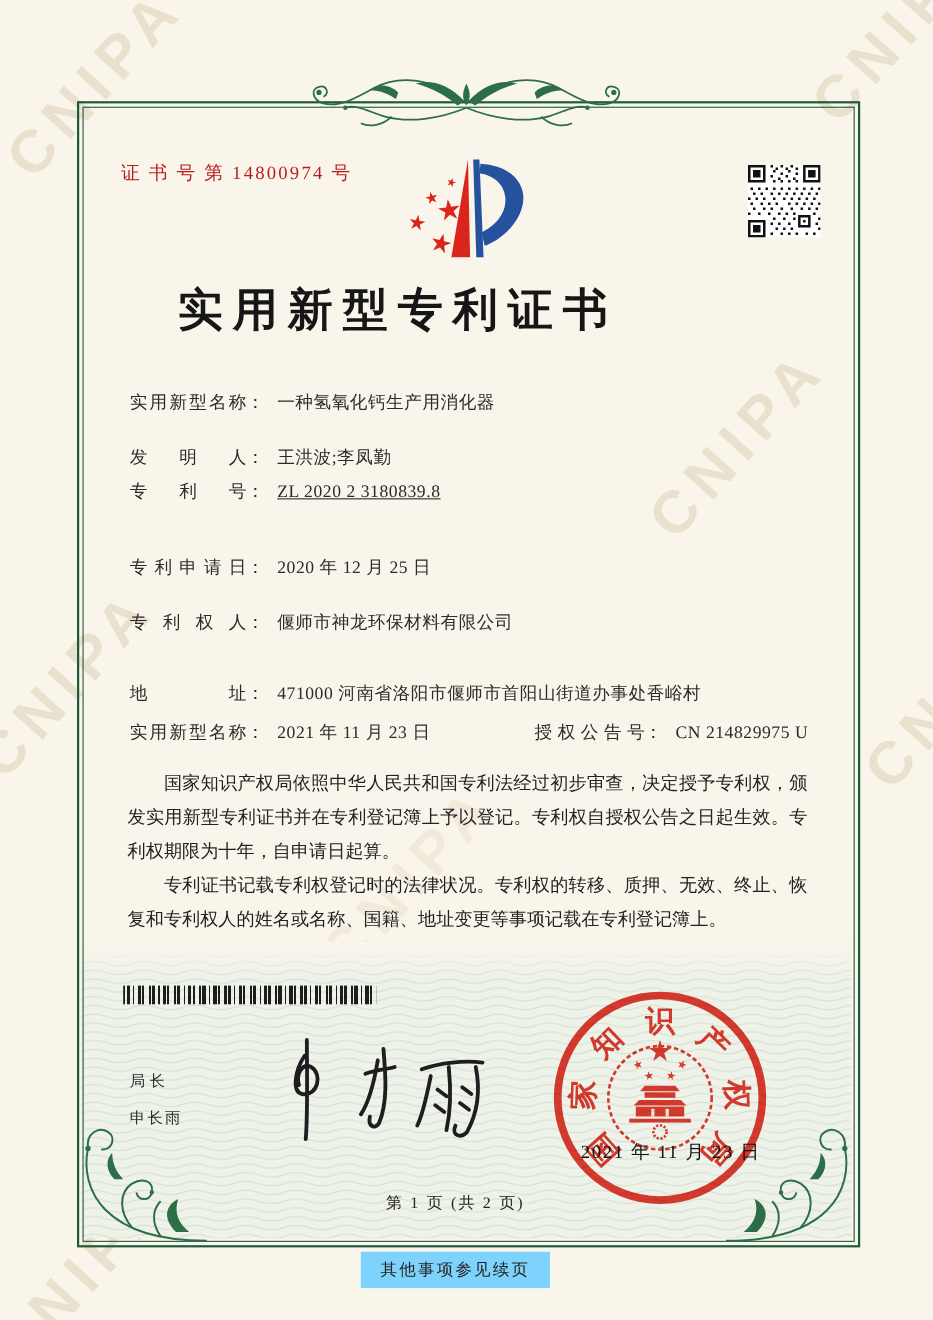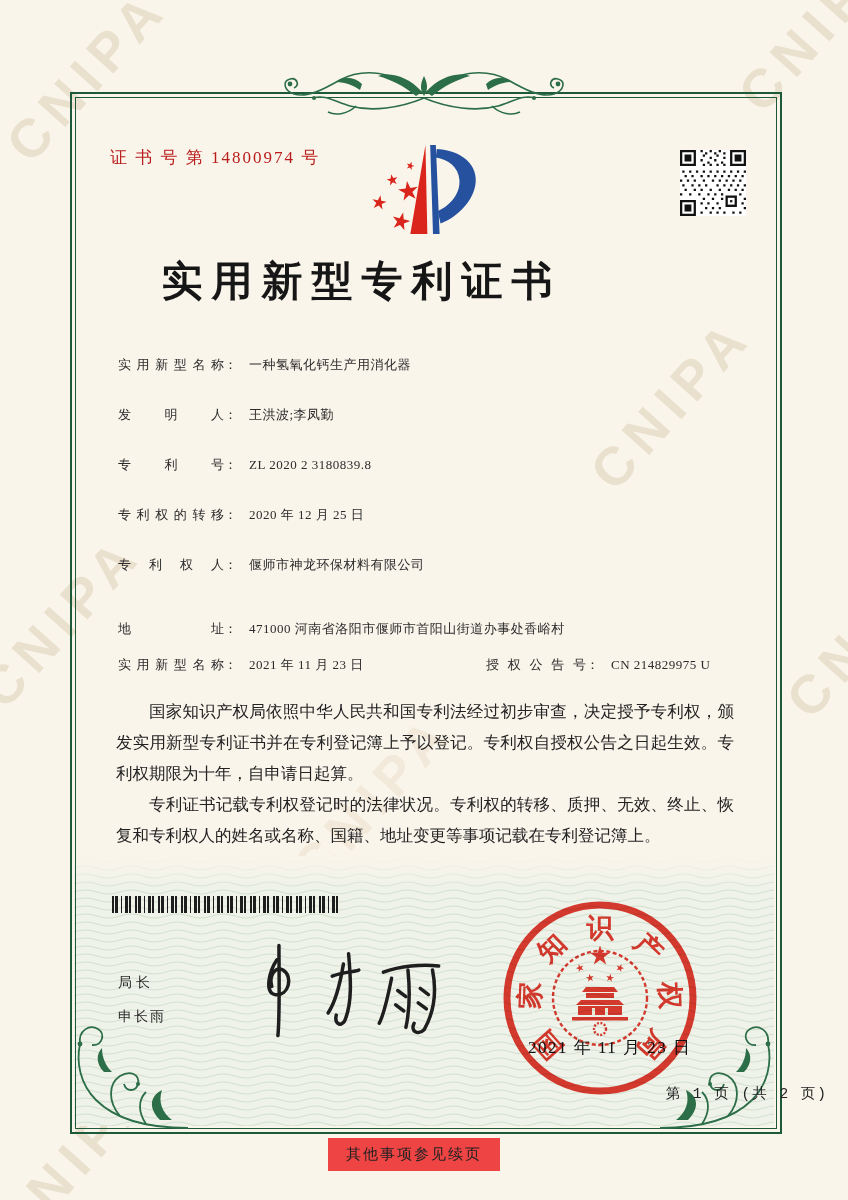--- a/index.html
+++ b/index.html
@@ -15,43 +15,43 @@
   .waves{position:absolute;left:74px;top:856px;}
   .ornament{position:absolute;}
   .orn-br{transform:scaleX(-1);}
   
   .certno{position:absolute;left:110px;top:146px;font-size:17px;letter-spacing:2px;color:#b91c1c;}
   .qr{position:absolute;left:680px;top:150px;}
   .logo{position:absolute;left:348px;top:128px;}
   .title{position:absolute;left:0;top:254px;width:723px;text-align:center;font-size:41px;
          font-weight:bold;letter-spacing:9px;color:#161616;}
   
-  .frow{position:absolute;left:118px;width:616px;height:26px;font-size:13px;white-space:nowrap;}
+  .frow{position:absolute;left:118px;width:616px;height:26px;font-size:16px;white-space:nowrap;}
   .flabel{display:inline-block;width:106px;text-align:justify;text-align-last:justify;vertical-align:bottom;}
   .fcolon{display:inline-block;}
   .fvalue{margin-left:12px;letter-spacing:0.5px;}
   .fpair2{position:absolute;left:328px;top:0;margin-left:40px;}
   .fpair2 .flabel{width:100px;}
   
   .bodytext{position:absolute;left:116px;top:696px;width:618px;font-size:16.5px;line-height:31px;
             text-align:justify;color:#222;}
   .bodytext p{margin:0;text-indent:2em;}
   
   .barcode{position:absolute;left:112px;top:896px;width:230px;height:17px;
     background:repeating-linear-gradient(90deg,#1d1d1d 0 2px,transparent 2px 3px,#1d1d1d 3px 6px,
     transparent 6px 9px,#1d1d1d 9px 10px,transparent 10px 13px,#1d1d1d 13px 16px,
     transparent 16px 17px,#1d1d1d 17px 19px,transparent 19px 23px);}
   .director-title{position:absolute;left:118px;top:974px;font-size:14px;letter-spacing:4px;}
   .director-name{position:absolute;left:118px;top:1008px;font-size:14px;letter-spacing:2px;font-family:Liberation Mono, monospace;}
   .signature{position:absolute;left:238px;top:940px;}
   .seal{position:absolute;left:500px;top:896px;mix-blend-mode:multiply;}
   .seal-date{position:absolute;left:528px;top:1036px;font-size:17px;letter-spacing:1.5px;color:#111;z-index:3;}
-  .pageinfo{position:absolute;left:0;top:1084px;width:828px;text-align:right;font-size:14.5px;
-            letter-spacing:2px;color:#222;font-family:Liberation Mono, monospace;}
-  .contnote{position:absolute;left:328px;top:1138px;background:#ef4444;padding:7px 18px;
+  .pageinfo{position:absolute;left:0;top:1084px;width:828px;text-align:center;font-size:14.5px;
+            letter-spacing:2px;color:#222;}
+  .contnote{position:absolute;left:328px;top:1138px;background:#7dd3fc;padding:7px 18px;
             font-size:15px;letter-spacing:2px;color:#222;}
 </style>
 </head>
 <body>
 
 <div class="page">
 
   <div class="wm" style="left:-18px;top:44px;">CNIPA</div>
   <div class="wm" style="left:714px;top:-6px;">CNIPA</div>
   <div class="wm" style="left:566px;top:372px;">CNIPA</div>
@@ -175,25 +175,25 @@
   </svg>
 
   <div class="title">实用新型专利证书</div>
 
   <div class="frow" style="top:356px;">
     <span class="flabel">实用新型名称</span><span class="fcolon">：</span><span class="fvalue">一种氢氧化钙生产用消化器</span>
   </div>
   <div class="frow" style="top:406px;">
     <span class="flabel">发明人</span><span class="fcolon">：</span><span class="fvalue">王洪波;李凤勤</span>
   </div>
-  <div class="frow" style="top:456px;">
+  <div class="frow" style="top:437px;text-decoration:underline;">
     <span class="flabel">专利号</span><span class="fcolon">：</span><span class="fvalue">ZL 2020 2 3180839.8</span>
   </div>
   <div class="frow" style="top:506px;">
-    <span class="flabel">专利权的转移</span><span class="fcolon">：</span><span class="fvalue">2020 年 12 月 25 日</span>
+    <span class="flabel">专利申请日</span><span class="fcolon">：</span><span class="fvalue">2020 年 12 月 25 日</span>
   </div>
   <div class="frow" style="top:556px;">
     <span class="flabel">专利权人</span><span class="fcolon">：</span><span class="fvalue">偃师市神龙环保材料有限公司</span>
   </div>
   <div class="frow" style="top:606px;margin-top:14px;">
     <span class="flabel">地址</span><span class="fcolon">：</span><span class="fvalue">471000 河南省洛阳市偃师市首阳山街道办事处香峪村</span>
   </div>
   <div class="frow" style="top:656px;">
     <span class="flabel">实用新型名称</span><span class="fcolon">：</span><span class="fvalue">2021 年 11 月 23 日</span>
     <span class="fpair2">

